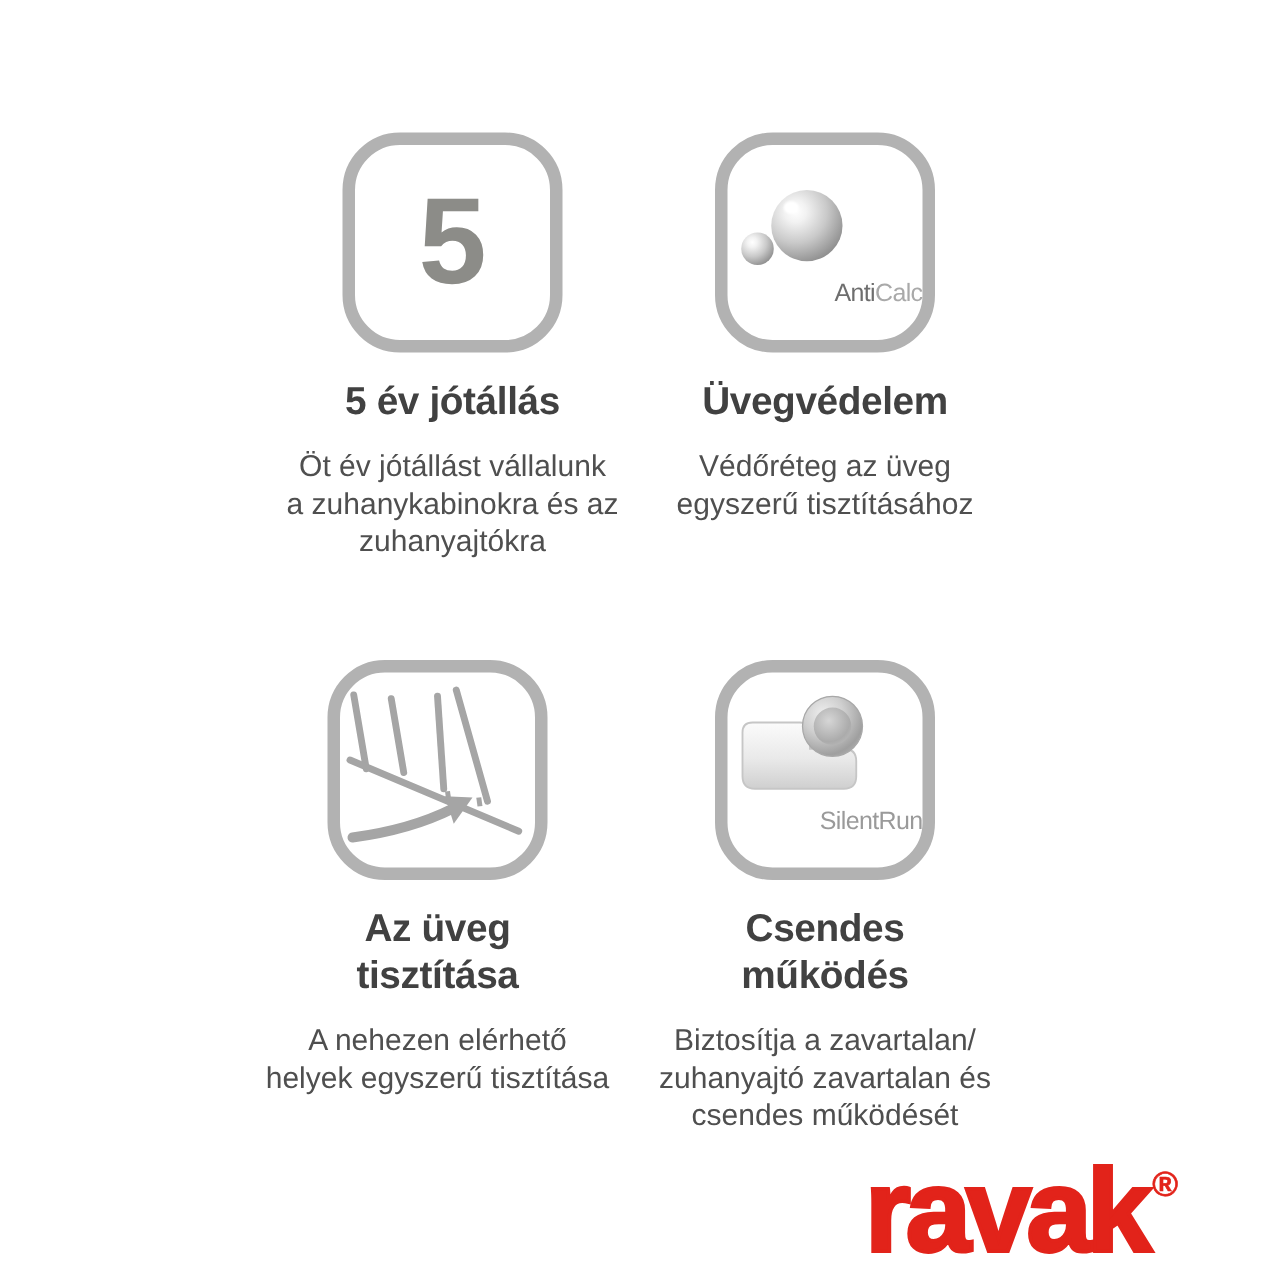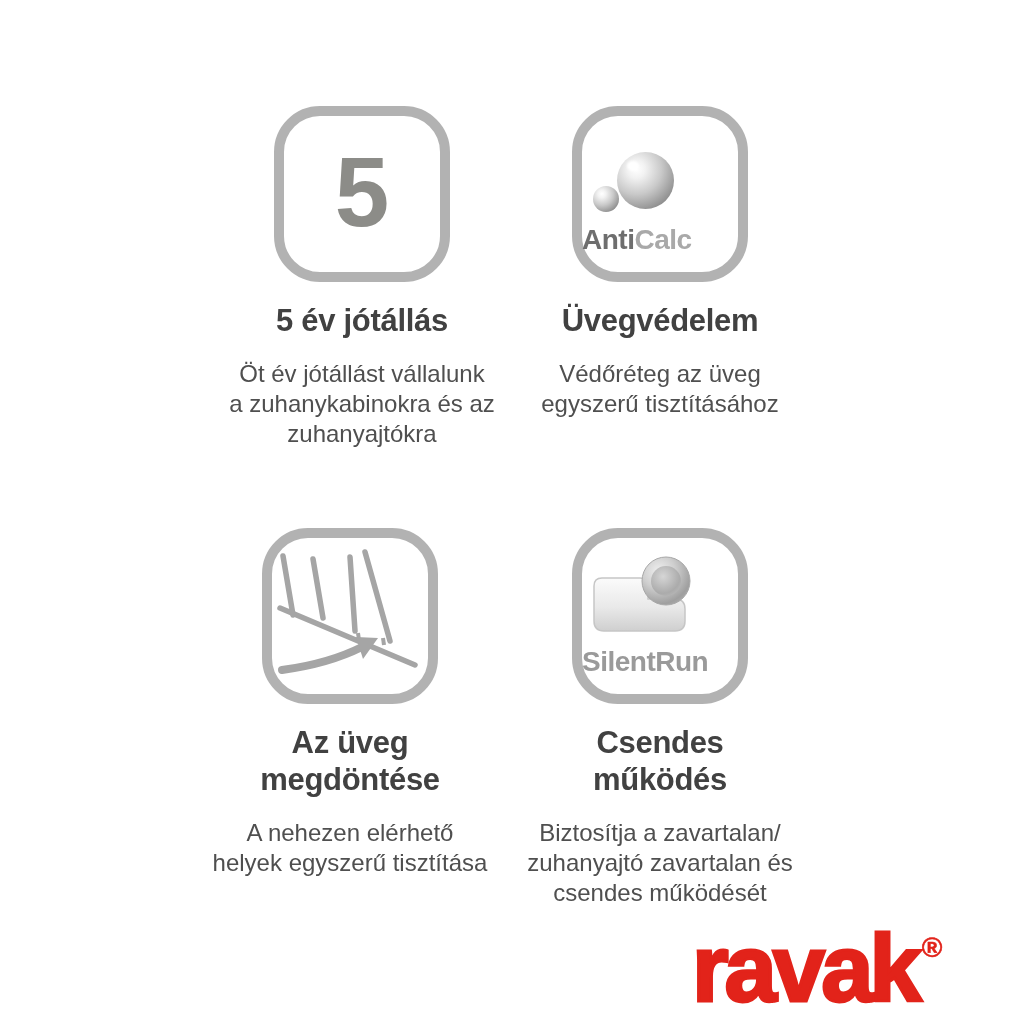--- a/index.html
+++ b/index.html
@@ -70,22 +70,22 @@
   }
   .bubble-large { left:35px; top:36px; width:57px; height:57px; }
   .bubble-large::after {
     content:""; position:absolute; left:10px; top:9px;
     width:12px; height:10px; border-radius:50%;
     background:#ffffff; filter:blur(1px);
   }
   .bubble-small { left:11px; top:70px; width:26px; height:26px; }
   .icon-label {
     position:absolute; left:0; right:0; top:108px;
-    font-size:28px; font-weight:bold;
-    text-align:left; letter-spacing:-0.5px;
+    font-size:20px; font-weight:normal;
+    text-align:right; letter-spacing:-0.5px;
     white-space:nowrap;
   }
   .label-dark  { color:#6e6e6e; }
   .label-light { color:#a9a9a9; }
   .silent-label { color:#9a9a9a; }
 
   
   .logo {
     position:absolute; left:692px; top:922px;
     color:#e2231a; font-weight:bold;
@@ -158,21 +158,21 @@
             <path d="M86,95 L87,102"></path>
             <path d="M111,100 L112,107"></path>
           </g>
           <path d="M10,132 C 40,128 66,121 90,109" stroke="#a5a5a5" stroke-width="8" fill="none" stroke-linecap="round"></path>
           <polygon points="106,100 84,99 91,121" fill="#a5a5a5"></polygon>
         </svg>
       </div>
     </div>
     <h2 class="title">
       <span>Az üveg</span>
-      <span>megdöntése</span>
+      <span>tisztítása</span>
     </h2>
     <p class="desc">
       <span>A nehezen elérhető</span>
       <span>helyek egyszerű tisztítása</span>
     </p>
   </section>
 
   <section class="tile" id="tile-silentrun">
     <div class="icon-box">
       <div class="icon-inner">

